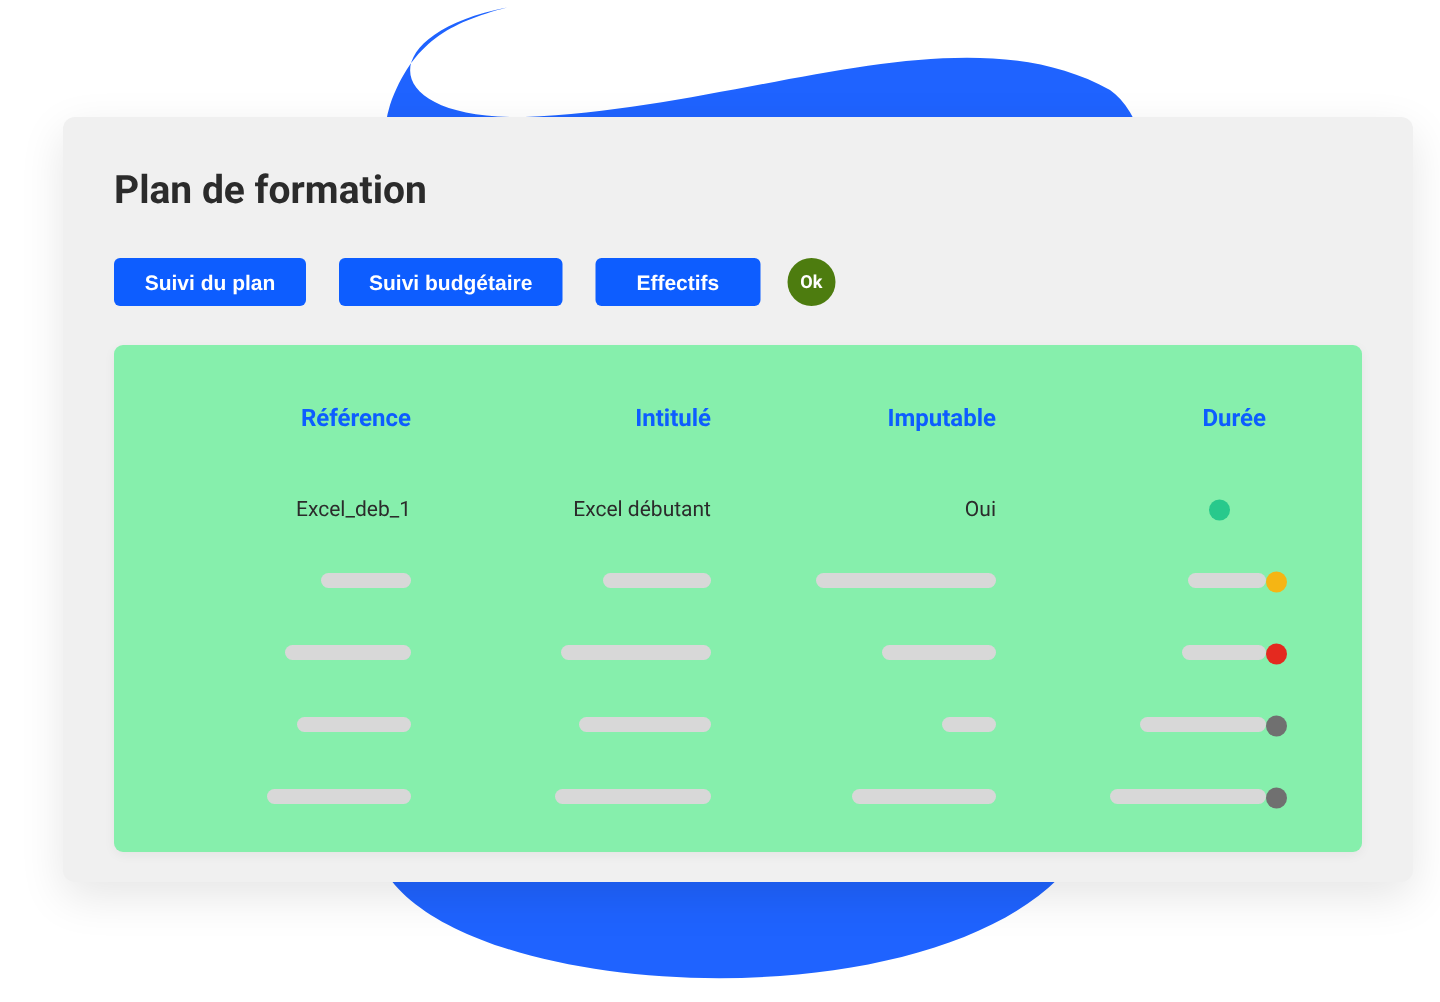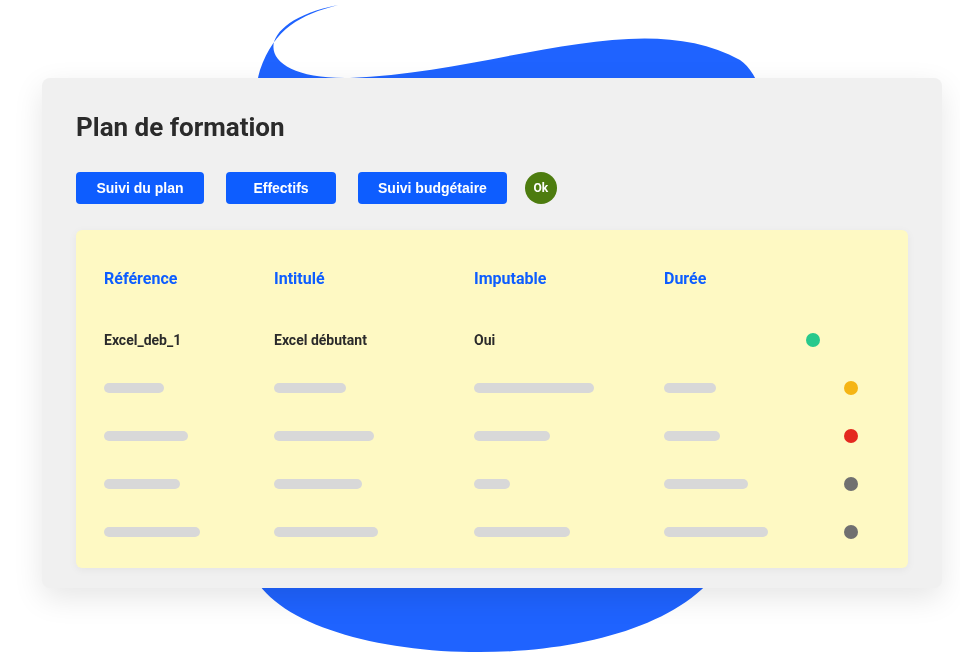--- a/index.html
+++ b/index.html
@@ -70,44 +70,45 @@
     color: #fff;
     display: flex;
     align-items: center;
     justify-content: center;
     font-size: 12px;
     font-weight: 700;
     margin-left: -4px;
   }
 
   .card {
-    background: #fef9c3;
+    background: #86efac;
     border-radius: 6px;
     box-shadow: 0 2px 8px rgba(0,0,0,0.05);
     padding: 28px 38px 12px 28px;
+    text-align: right;
   }
 
   .row {
     display: grid;
     grid-template-columns: 170px 200px 190px 180px 1fr;
     align-items: center;
     min-height: 40px;
   }
   .header-row {
     margin-bottom: 18px;
   }
   .header-row .col {
     color: #0d5dff;
     font-weight: 700;
     font-size: 16px;
   }
   .data-row {
     min-height: 48px;
     font-size: 14px;
-    font-weight: 700;
+    font-weight: 400;
     color: #2b2b2b;
   }
 
   .skel {
     display: inline-block;
     height: 10px;
     border-radius: 5px;
     background: #d8d8d8;
   }
 
@@ -134,22 +135,22 @@
              C 275 28 300 15 338 5 Z" fill="#1f63ff"></path>
   </svg>
 </div>
 
 <section class="panel">
 
   <h1 class="title">Plan de formation</h1>
 
   <div class="toolbar">
     <button class="btn">Suivi du plan</button>
+    <button class="btn">Suivi budgétaire</button>
     <button class="btn" style="min-width:110px">Effectifs</button>
-    <button class="btn">Suivi budgétaire</button>
     <div class="ok-badge">Ok</div>
   </div>
 
   <div class="card">
 
     <div class="row header-row">
       <div class="col">Référence</div>
       <div class="col">Intitulé</div>
       <div class="col">Imputable</div>
       <div class="col">Durée</div>

